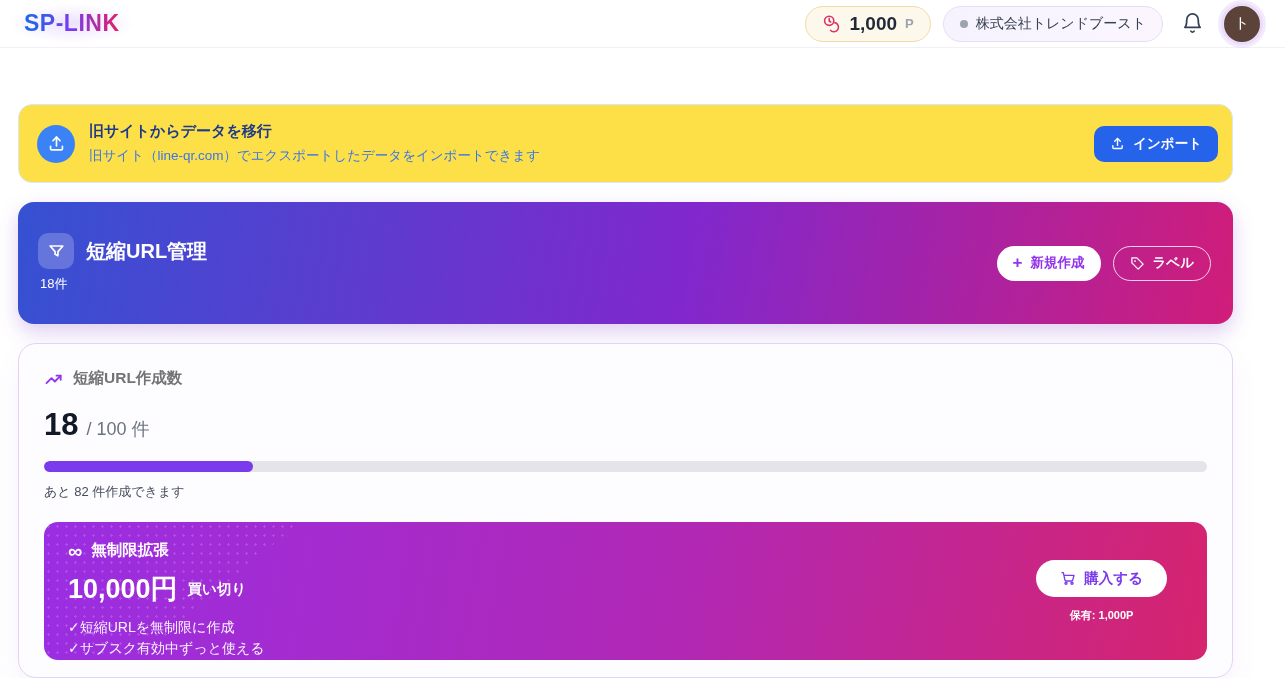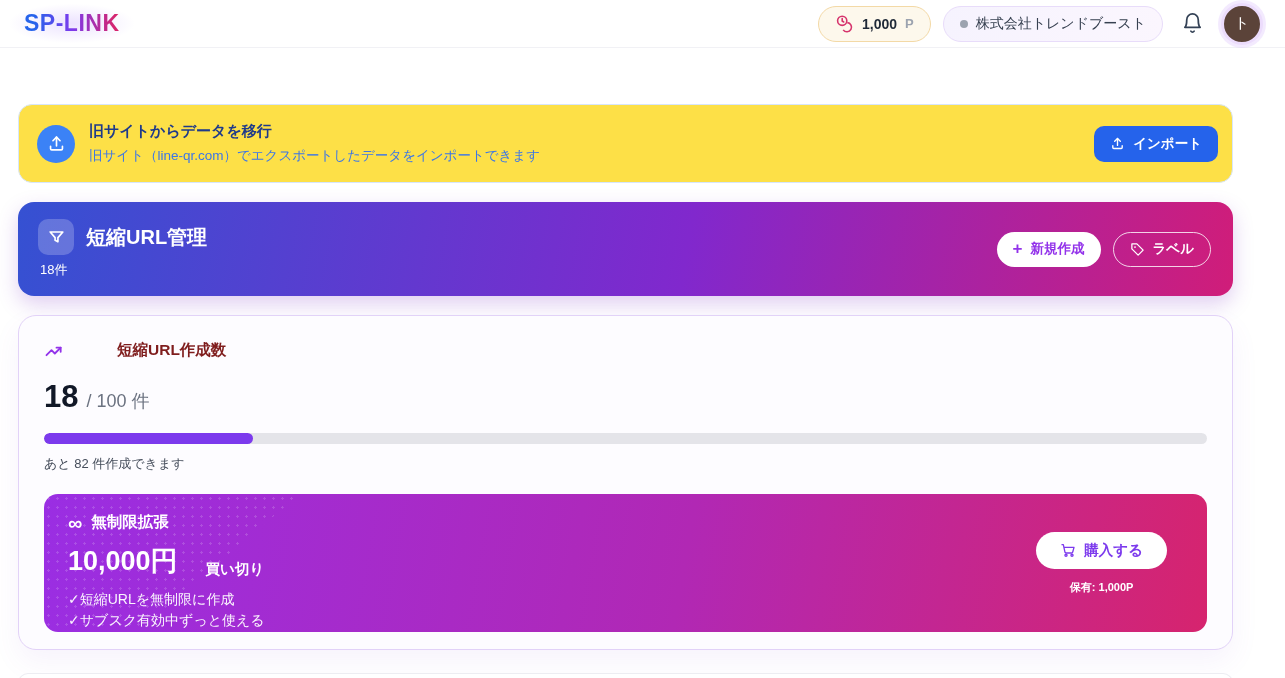--- a/index.html
+++ b/index.html
@@ -12,21 +12,21 @@
   .logo { font-size:23px; font-weight:bold; letter-spacing:.5px; padding:6px 14px; border-radius:12px;
     background:radial-gradient(ellipse at center, rgba(173,140,250,.22), rgba(244,240,255,.4) 60%, transparent 75%);
     background-color:transparent;
     background-image:radial-gradient(ellipse at center, rgba(186,153,255,.28), transparent 72%); }
   .logo span { background:linear-gradient(90deg,#2563eb 10%,#7c3aed 50%,#d6246e 95%);
     -webkit-background-clip:text; background-clip:text; color:transparent; }
   .header-right { display:flex; align-items:center; gap:12px; }
   .badge { height:36px; display:flex; align-items:center; gap:8px; border-radius:18px;
     padding:0 16px; font-size:14px; cursor:pointer; }
   .points-badge { background:#fdf8ec; border:1px solid #f3d9a6; }
-  .points-value { font-weight:bold; color:#1f2937; font-size:14px; }
+  .points-value { font-weight:bold; color:#1f2937; font-size:19px; }
   .points-unit { color:#9ca3af; font-size:13px; font-weight:bold; }
   .company-badge { background:linear-gradient(90deg,#f6f3fe,#fbf6fe); border:1px solid #e8dcfa; color:#374151; }
   .company-dot { width:8px; height:8px; border-radius:50%; background:#9ca3af; }
   .bell { width:34px; height:34px; display:flex; align-items:center; justify-content:center; cursor:pointer; }
   .avatar { width:42px; height:42px; border-radius:50%; background:#5b4339; color:#fff;
     display:flex; align-items:center; justify-content:center; font-size:15px; cursor:pointer;
     border:3px solid #ecdcfc; box-shadow:0 0 0 3px rgba(221,196,252,.35); }
 
   
   .main { width:1215px; margin-left:18px; }
@@ -39,60 +39,60 @@
   .banner-texts { flex:1 1 auto; }
   .banner-title { color:#1e3a8a; font-weight:bold; font-size:15px; margin-bottom:6px; }
   .banner-desc { color:#3b76e8; font-size:13.5px; }
   .banner-actions { display:flex; gap:10px; }
   .btn { display:flex; align-items:center; gap:8px; height:36px; border-radius:10px;
     font-size:13.5px; font-weight:bold; padding:0 16px; cursor:pointer; white-space:nowrap; }
   .btn-import { background:#2563eb; color:#fff; }
   .btn-oldsite { background:#fff; border:1px solid #a9c9f5; color:#24303f; }
 
   
-  .hero { margin-top:19px; height:94px; border-radius:16px; padding:0 22px 0 20px;
+  .hero { margin-top:19px; height:122px; border-radius:16px; padding:0 22px 0 20px;
     background:linear-gradient(100deg,#3551d2 0%,#8128cd 55%,#d01d79 100%);
     display:flex; align-items:center; justify-content:space-between;
     box-shadow:0 8px 20px rgba(130,60,200,.25); }
   .hero-left { display:flex; flex-direction:column; gap:6px; }
   .hero-title-row { display:flex; align-items:center; gap:12px; }
   .hero-chip { width:36px; height:36px; border-radius:10px; background:rgba(255,255,255,.22);
     display:flex; align-items:center; justify-content:center; }
   .hero-title { color:#fff; font-size:20px; font-weight:bold; }
   .hero-count { color:#fff; font-size:13px; padding-left:2px; }
   .hero-actions { display:flex; gap:12px; }
   .btn-create { background:#fff; color:#9333ea; border-radius:18px; height:35px; }
   .btn-create .plus { font-size:17px; font-weight:bold; }
   .btn-label { background:transparent; border:1.5px solid rgba(255,255,255,.8); color:#fff;
     border-radius:18px; height:35px; }
 
   
   .stats-card { margin-top:19px; background:#fdfcff; border:1.5px solid #e2d2f8; border-radius:18px;
     padding:24px 25px; height:335px; box-shadow:0 12px 28px rgba(140,90,210,.07); }
   .stats-head { display:flex; align-items:center; gap:9px; margin-bottom:18px; }
-  .stats-title { color:#7f1d1d; font-size:15.5px; font-weight:bold;margin-left:44px; }
+  .stats-title { color:#737373; font-size:15.5px; font-weight:bold; }
   .stats-count-row { display:flex; align-items:baseline; gap:8px; margin-bottom:18px; }
   .stats-current { color:#111827; font-size:31px; font-weight:bold; }
   .stats-limit { color:#6b7280; font-size:18px; }
   .progress-track { height:11px; background:#e4e4e9; border-radius:99px; overflow:hidden; }
   .progress-fill { height:100%; background:#7c3aed; border-radius:99px; }
   .stats-remaining { margin-top:11px; color:#454d5b; font-size:13px; }
 
   
   .promo { position:relative; overflow:hidden; margin-top:21px; height:138px; border-radius:14px;
     background:linear-gradient(100deg,#9a2ee3 0%,#b128b4 55%,#d6246e 100%);
     padding:18px 24px; display:flex; justify-content:space-between; }
   .promo::before { content:""; position:absolute; inset:0;
     background-image:radial-gradient(rgba(255,255,255,.16) 1.2px, transparent 1.2px);
     background-size:9px 9px; clip-path:polygon(0 0,22% 0,8% 100%,0 100%); pointer-events:none; }
   .promo-left { position:relative; display:flex; flex-direction:column; }
   .promo-title-row { display:flex; align-items:center; gap:9px; color:#fff; font-size:15.5px;
     font-weight:bold; margin-bottom:10px; }
   .infinity { font-size:20px; line-height:1; }
-  .promo-price-row { display:flex; align-items:flex-end; gap:28px; margin-bottom:9px; }
+  .promo-price-row { display:flex; align-items:center; gap:10px; margin-bottom:9px; }
   .promo-price { color:#fff; font-size:27px; font-weight:bold; }
   .promo-price-note { color:#fff; font-size:14.5px; font-weight:bold; }
   .promo-feature { color:rgba(255,255,255,.95); font-size:14px; margin-top:3px; }
   .promo-right { position:relative; display:flex; flex-direction:column; align-items:center;
     justify-content:center; gap:11px; padding-right:16px; }
   .btn-buy { background:#fff; color:#7c3aed; border-radius:20px; height:37px; padding:0 24px;
     font-size:14.5px; }
   .promo-balance { color:#fff; font-size:11px; font-weight:bold; }
 
   

